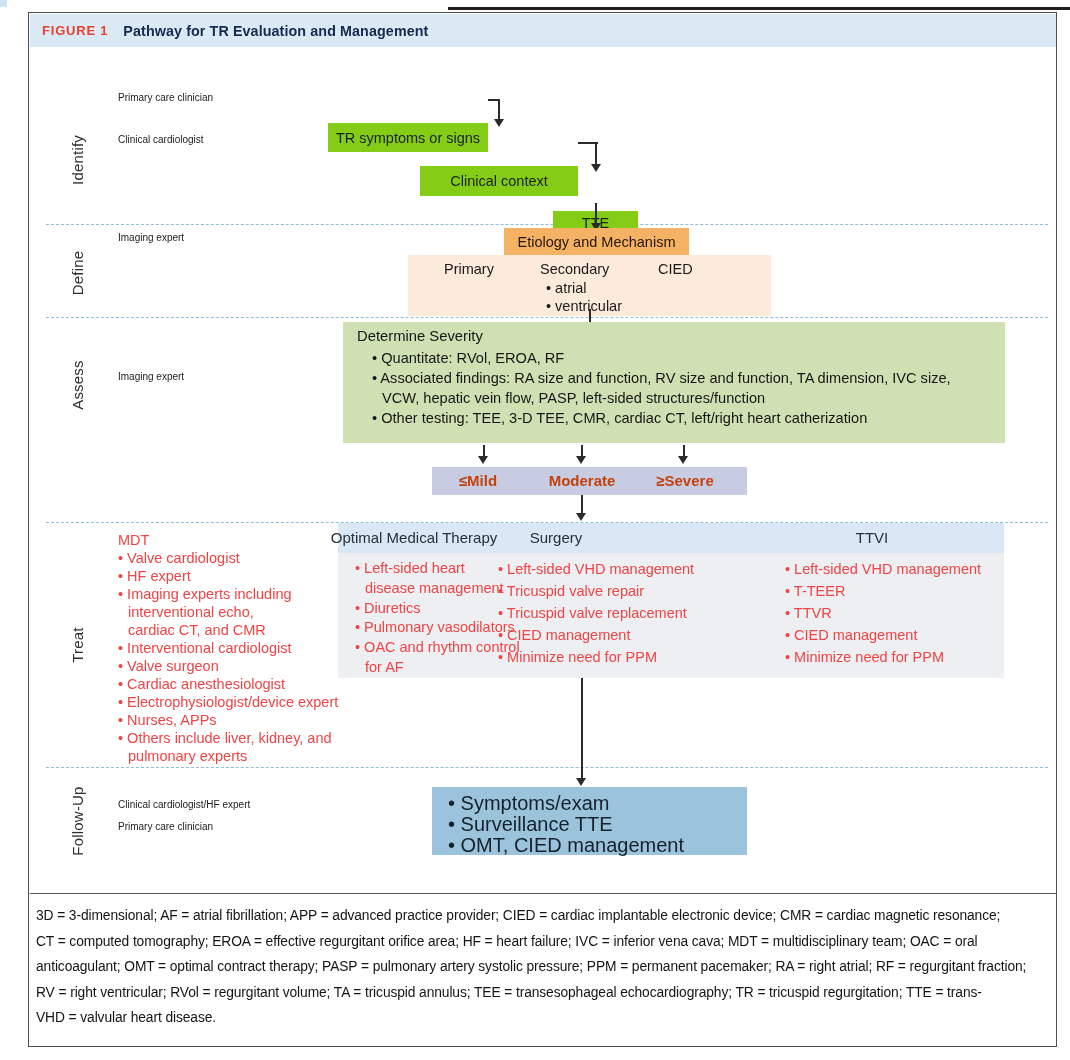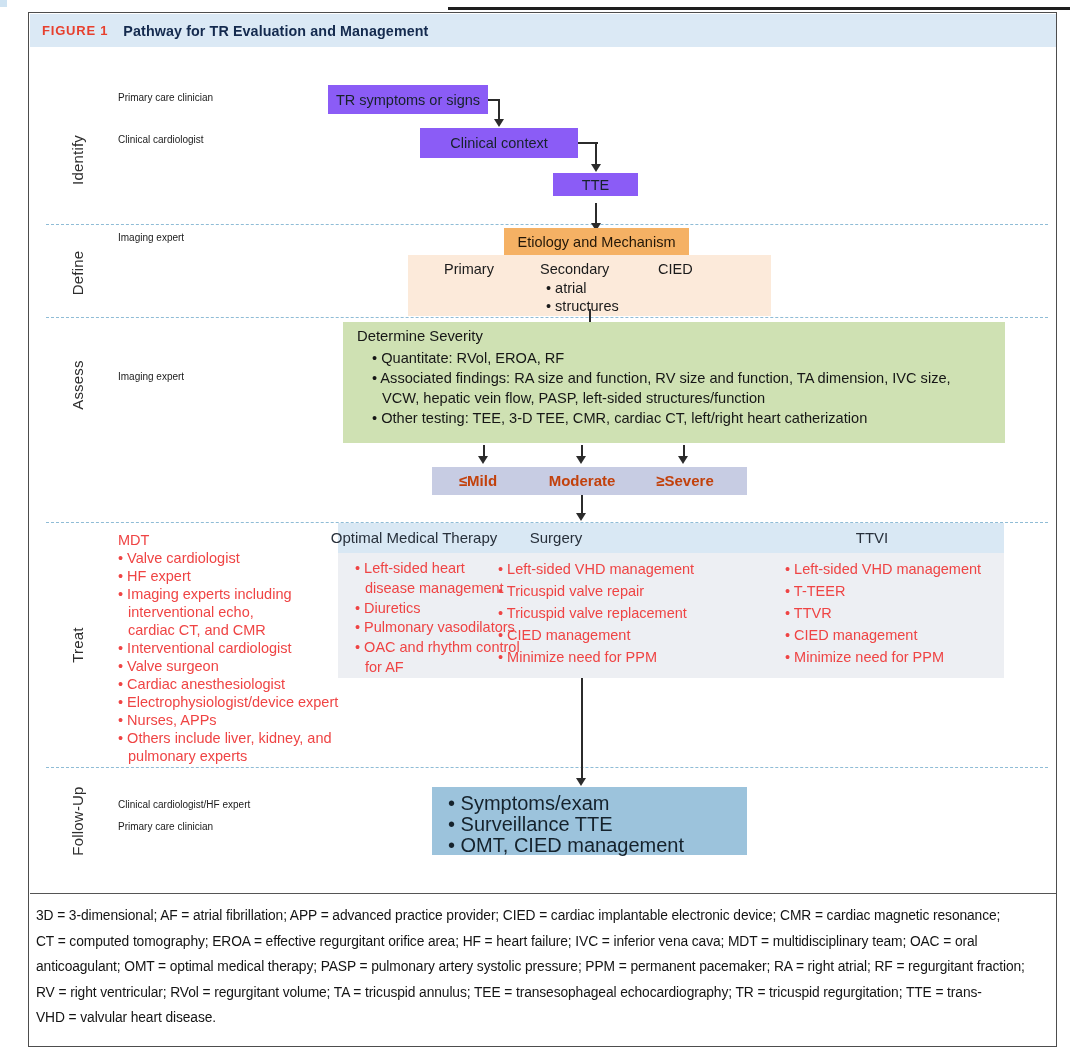--- a/index.html
+++ b/index.html
@@ -10,22 +10,22 @@
   .fig-border{position:absolute;left:28px;top:12px;width:1029px;height:1035px;
               border:1.5px solid #4d4d4d;box-sizing:border-box;}
   .title-bar{position:absolute;left:30px;top:14px;width:1026px;height:33px;background:#dbe9f5;
              display:flex;align-items:center;padding-left:12px;box-sizing:border-box;gap:15px;}
   .fig-label{font-size:13px;font-weight:bold;color:#e7402e;letter-spacing:.8px;}
   .fig-title{font-size:14.3px;font-weight:bold;color:#142a4e;letter-spacing:.1px;}
   .dash{position:absolute;left:46px;width:1002px;height:0;border-top:1.5px dashed #8fbcd6;}
   .vlabel{position:absolute;transform:translate(-50%,-50%) rotate(-90deg);white-space:nowrap;
           font-size:15px;color:#2e2e2e;letter-spacing:.2px;}
   .role{position:absolute;font-size:10px;color:#1b1b1b;white-space:nowrap;}
-  .fbox{position:absolute;background:#8b5cf6;display:flex;align-items:center;justify-content:center;
-        font-size:14.5px;color:#17222b;white-space:nowrap;}
+  .fbox{position:absolute;background:#84cc16;display:flex;align-items:center;justify-content:center;
+        font-size:14.5px;color:#17222b;white-space:nowrap;margin-top:38px;}
   .obox{position:absolute;left:504px;top:228px;width:185px;height:27px;background:#f5b164;
         display:flex;align-items:center;justify-content:center;font-size:14.5px;color:#231708;white-space:nowrap;}
   .peach{position:absolute;left:408px;top:255px;width:363px;height:61px;background:#fceada;}
   .peach .pcol{position:absolute;font-size:14.5px;color:#1b1b1b;white-space:nowrap;}
   .green{position:absolute;left:343px;top:322px;width:662px;height:121px;background:#cfe1b3;}
   .gtitle{position:absolute;left:357px;top:328px;font-size:14.8px;color:#161616;white-space:nowrap;}
   .glines{position:absolute;left:372px;top:348px;font-size:14.6px;color:#161616;}
   .glines div{line-height:20px;white-space:nowrap;}
   .sevbar{position:absolute;left:432px;top:467px;width:315px;height:28px;background:#c7cce3;}
   .sevlbl{position:absolute;top:472px;transform:translateX(-50%);font-size:15px;font-weight:bold;
@@ -88,21 +88,21 @@
   <div class="ah" style="left:591px;top:164px"></div>
   <div class="ln" style="left:595px;top:203px;width:2px;height:21px"></div>
   <div class="ah" style="left:591px;top:223px"></div>
 
   <div class="role" style="left:118px;top:232px">Imaging expert</div>
   <div class="obox">Etiology and Mechanism</div>
   <div class="peach">
     <div class="pcol" style="left:36px;top:6px">Primary</div>
     <div class="pcol" style="left:132px;top:6px">Secondary</div>
     <div class="pcol" style="left:138px;top:25px">• atrial</div>
-    <div class="pcol" style="left:138px;top:43px">• structures</div>
+    <div class="pcol" style="left:138px;top:43px">• ventricular</div>
     <div class="pcol" style="left:250px;top:6px">CIED</div>
   </div>
   <div class="ln" style="left:589px;top:309px;width:2px;height:15px"></div>
   <div class="ah" style="left:585px;top:323px"></div>
 
   <div class="role" style="left:118px;top:371px">Imaging expert</div>
   <div class="green"></div>
   <div class="gtitle">Determine Severity</div>
   <div class="glines">
     <div>• Quantitate: RVol, EROA, RF</div>
@@ -182,18 +182,18 @@
   <div class="fup-lines">
     <div>• Symptoms/exam</div>
     <div>• Surveillance TTE</div>
     <div>• OMT, CIED management</div>
   </div>
 
   <div class="fsep"></div>
   <div class="fnote">
     <div>3D = 3-dimensional; AF = atrial fibrillation; APP = advanced practice provider; CIED = cardiac implantable electronic device; CMR = cardiac magnetic resonance;</div>
     <div>CT = computed tomography; EROA = effective regurgitant orifice area; HF = heart failure; IVC = inferior vena cava; MDT = multidisciplinary team; OAC = oral</div>
-    <div>anticoagulant; OMT = optimal medical therapy; PASP = pulmonary artery systolic pressure; PPM = permanent pacemaker; RA = right atrial; RF = regurgitant fraction;</div>
+    <div>anticoagulant; OMT = optimal contract therapy; PASP = pulmonary artery systolic pressure; PPM = permanent pacemaker; RA = right atrial; RF = regurgitant fraction;</div>
     <div>RV = right ventricular; RVol = regurgitant volume; TA = tricuspid annulus; TEE = transesophageal echocardiography; TR = tricuspid regurgitation; TTE = trans-</div>
     <div>VHD = valvular heart disease.</div>
   </div>
 
 </div>
 
 </body></html>

